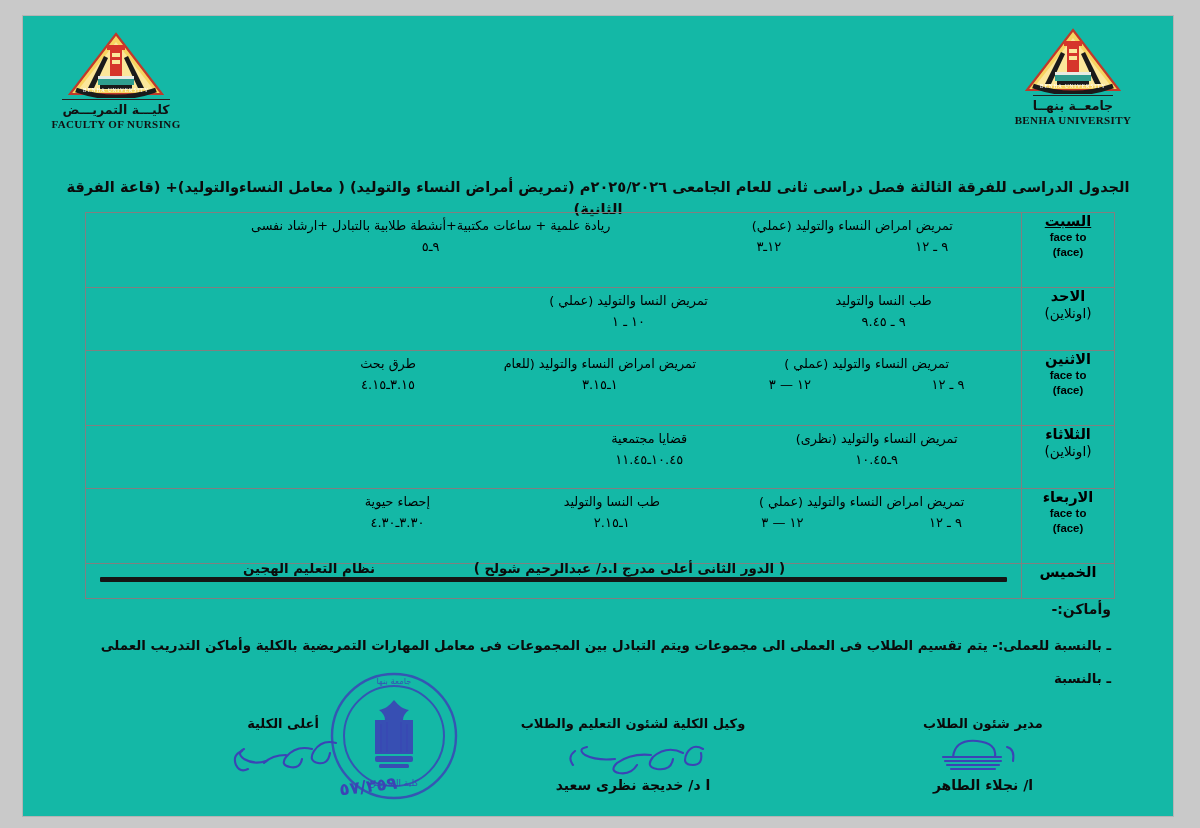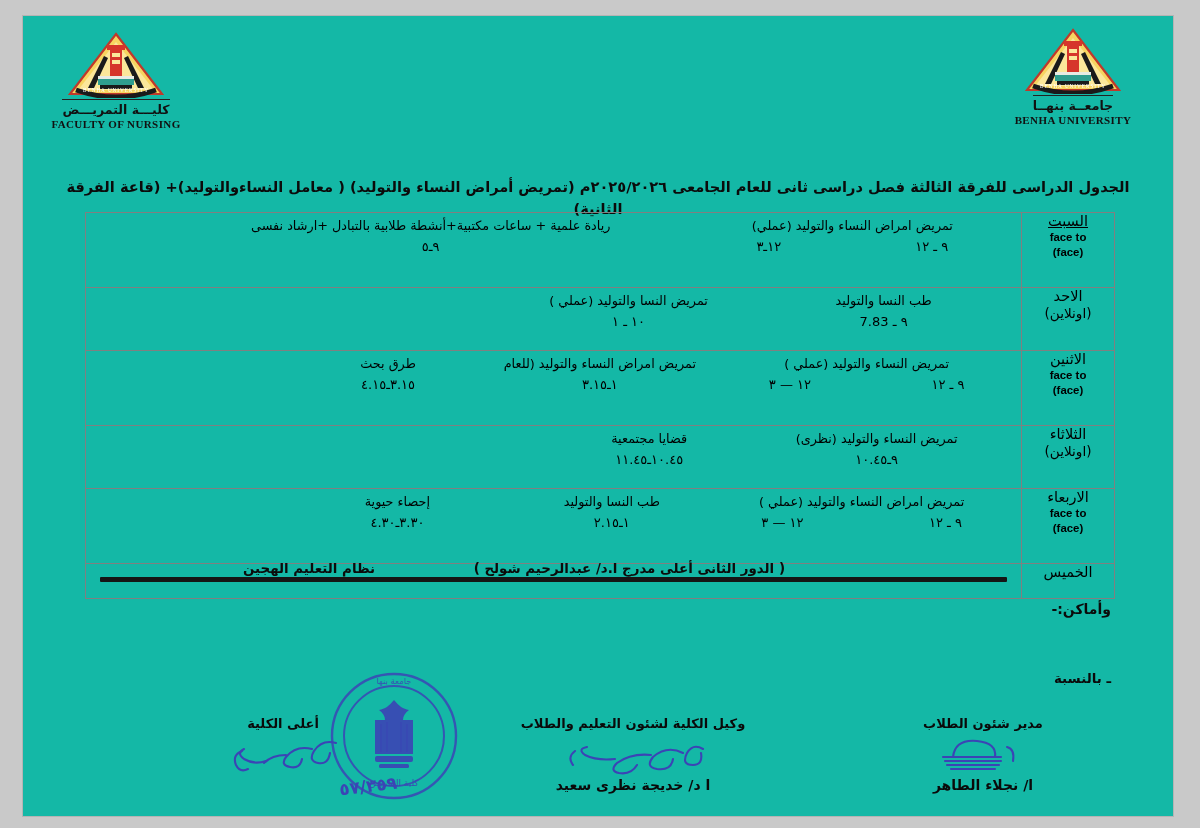--- a/index.html
+++ b/index.html
@@ -63,21 +63,21 @@
     padding:0;
   }
   .day-cell{
     width:92px;
     text-align:center;
     padding:3px 2px 4px;
     direction:rtl;
   }
   .day-name{
     font-family:"DejaVu Sans",sans-serif;
-    font-size:14.5px;font-weight:400;color:#000;
+    font-size:14.5px;font-weight:700;color:#000;
     line-height:1.18;white-space:nowrap;
   }
   .day-name.ul{text-decoration:underline;}
   .day-mode{
     font-family:"Liberation Sans",sans-serif;
     font-size:11.4px;font-weight:700;color:#000;
     line-height:1.28;
   }
   .day-mode.ar{
     font-family:"DejaVu Sans",sans-serif;
@@ -254,21 +254,21 @@
         </tr>
         <tr>
           <td class="day-cell">
             <div class="day-name">الاحد</div>
             <div class="day-mode ar">(اونلاين)</div>
           </td>
           <td class="slots-cell row-mid">
             <div class="slots-row">
               <div class="slot" style="right: 4%; width: 200px;">
                 <div class="sub">طب النسا والتوليد</div>
-                <div class="tm">٩ ـ 7.83</div>
+                <div class="tm">٩ ـ ٩.٤٥</div>
               </div>
               <div class="slot" style="right: 27%; width: 280px;">
                 <div class="sub">تمريض النسا والتوليد (عملي )</div>
                 <div class="tm">١٠ ـ ١</div>
               </div>
             </div>
           </td>
         </tr>
         <tr>
           <td class="day-cell">
@@ -350,20 +350,21 @@
         </tr>
       </tbody>
   </table>
 
   <div class="under-line">
     <span class="a">( الدور الثانى أعلى مدرج ا.د/ عبدالرحيم شولح )</span>
     <span class="b">نظام التعليم الهجين</span>
   </div>
 
   <div class="note-head">وأماكن:-</div>
+  <div class="note-1">ـ بالنسبة للعملى:- يتم تقسيم الطلاب فى العملى الى مجموعات ويتم التبادل بين المجموعات فى معامل المهارات التمريضية بالكلية وأماكن التدريب العملى</div>
   <div class="note-2">ـ بالنسبة</div>
 
   <div class="stamp">
     <svg width="150" height="150" viewBox="0 0 150 150">
       <circle cx="75" cy="72" r="62" fill="none" stroke="#3b44b5" stroke-width="2.4" opacity=".85"></circle>
       <circle cx="75" cy="72" r="50" fill="none" stroke="#3b44b5" stroke-width="2" opacity=".85"></circle>
       <g fill="#3b44b5" opacity=".9">
         <path d="M75 36 c-5 6 -9 9 -15 10 c4 3 6 6 6 10 l-10 0 l0 34 l38 0 l0 -34 l-10 0 c0 -4 2 -7 6 -10 c-6 -1 -10 -4 -15 -10 z"></path>
         <rect x="56" y="92" width="38" height="6" rx="2"></rect>
         <rect x="60" y="100" width="30" height="4" rx="1.5"></rect>

